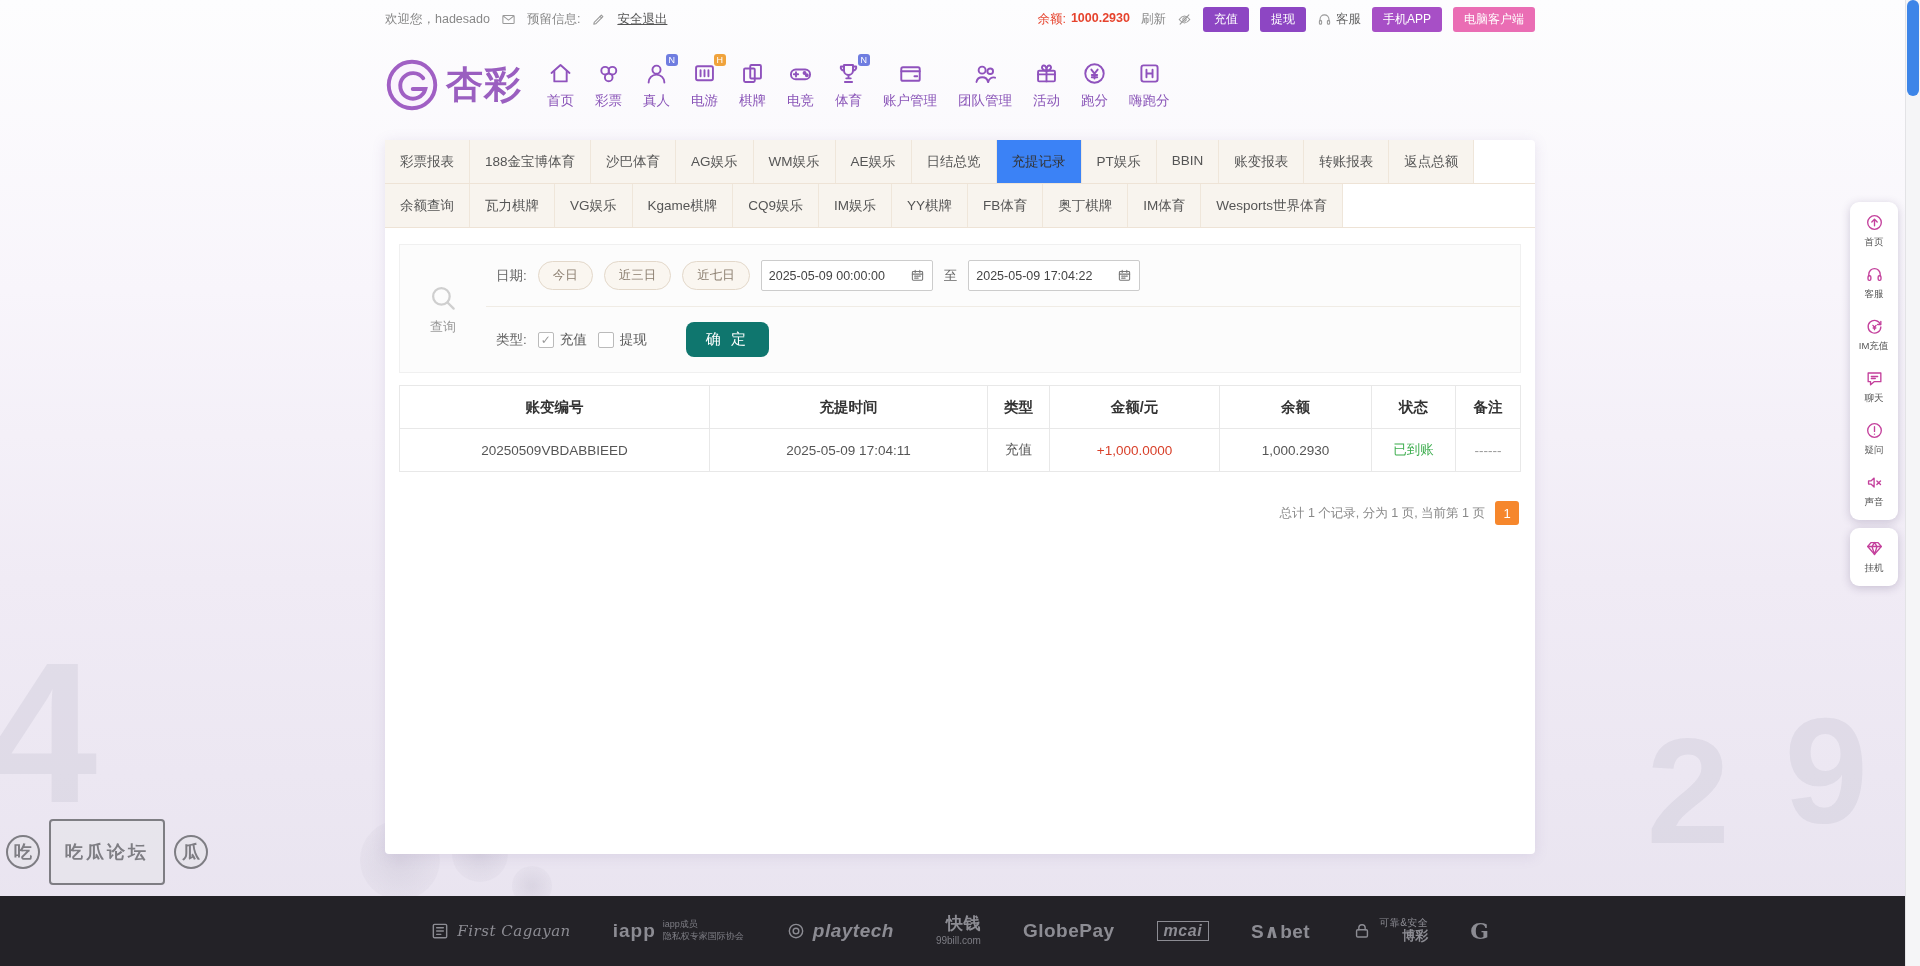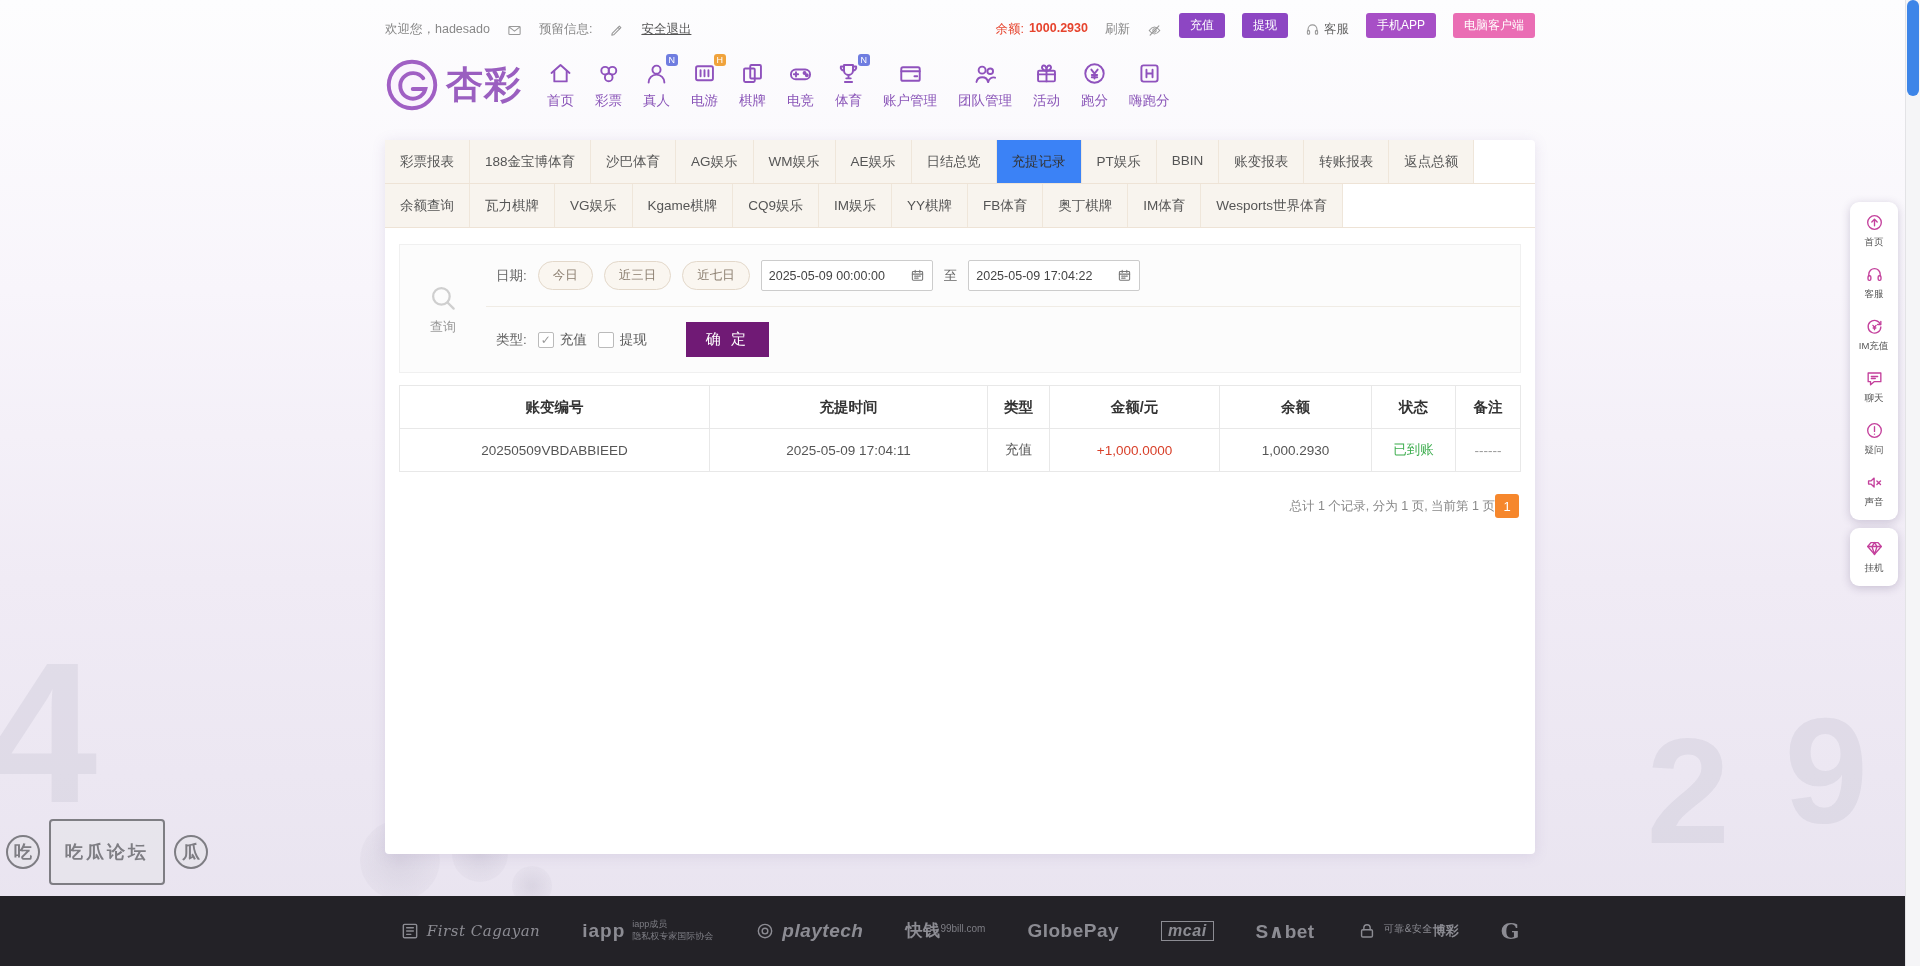--- a/index.html
+++ b/index.html
@@ -5,21 +5,21 @@
 *{margin:0;padding:0;box-sizing:border-box}
 html,body{width:1920px;height:966px;overflow:hidden}
 body{font-family:"Liberation Sans","DejaVu Sans",sans-serif;color:#555;position:relative;
 background:linear-gradient(180deg,#fdfdfe 0%,#f8f5fb 30%,#f0ebf5 60%,#e8e3ef 100%)}
 .container{width:1150px;margin:0 auto;position:relative}
 .icon{display:inline-flex}
 .icon svg{width:100%;height:100%;display:block}
 
 
 .topbar{height:38px;font-size:12.5px;color:#888}
-.topbar .container{display:flex;align-items:flex-end;height:100%;gap:17px}
+.topbar .container{display:flex;align-items:center;height:100%;gap:11px}
 .tb-ic{width:15px;height:15px;color:#999;cursor:pointer}
 .tb-link{color:#555;text-decoration:underline;cursor:pointer}
 .tb-plain{color:#888;cursor:pointer}
 .balance{color:#e6432d;margin-left:auto;display:inline-flex;gap:5px}
 .balance b{font-weight:bold}
 .tb-btn{border:none;color:#fff;font-size:12px;padding:4px 11px;border-radius:3px;cursor:pointer;font-family:inherit}
 .tb-btn.purple{background:#8d46c3}
 .tb-btn.purple2{background:#8d46c3}
 .tb-btn.purple3{background:#a74fc6}
 .tb-btn.pink{background:#ea6db4}
@@ -49,31 +49,31 @@
 .filter-search span{font-size:13px;color:#9a9a9a}
 .filter-rows{flex:1}
 .frow{display:flex;align-items:center;gap:11px;padding:15px 10px}
 .frow+.frow{border-top:1px solid #f0ece5}
 .flabel{font-size:13.5px;color:#666}
 .pill{background:#faf6f0;border:1px solid #e3d8ca;color:#8a7d6e;font-size:12.5px;padding:5px 14px;border-radius:15px;cursor:pointer}
 .date-input{display:inline-flex;align-items:center;justify-content:space-between;width:172px;height:31px;border:1px solid #ccc;border-radius:2px;background:#fff;padding:0 7px;font-size:12.5px;color:#444;cursor:text}
 .cal{width:15px;height:15px;color:#777;cursor:pointer}
 .checkbox{display:inline-flex;align-items:center;gap:6px;font-size:13.5px;color:#555;cursor:pointer}
 .box{width:16px;height:16px;border:1px solid #bbb;border-radius:2px;background:#fff;display:inline-flex;align-items:center;justify-content:center;color:#999;font-size:12px}
-.submit-btn{margin-left:28px;background:#701a75;color:#fff;border:none;font-size:15px;padding:8px 20px;border-radius:0;cursor:pointer;letter-spacing:3px;font-family:inherit}
+.submit-btn{margin-left:28px;background:#0f766e;color:#fff;border:none;font-size:15px;padding:8px 20px;border-radius:8px;cursor:pointer;letter-spacing:3px;font-family:inherit}
 
 .records{width:calc(100% - 28px);margin:4px 14px 0;border-collapse:collapse;table-layout:fixed}
 .records th,.records td{border:1px solid #e8e8e8;text-align:center;height:43px;overflow:hidden}
 .records th{font-size:14.5px;color:#333}
 .records td{font-size:13.5px;color:#555}
 td.amount{color:#d8402a}
 td.status{color:#3fae50}
 td.remark{color:#999}
 
-.pagination{display:flex;justify-content:flex-end;align-items:center;margin:22px 16px 0;font-size:12.5px;color:#888}
+.pagination{display:flex;justify-content:flex-end;align-items:center;gap:10px;margin:29px 16px 0;font-size:12.5px;color:#888}
 .page-btn{width:24px;height:24px;background:#f6872c;color:#fff;display:inline-flex;align-items:center;justify-content:center;border-radius:3px;font-size:13px;cursor:pointer}
 
 
 .quickbar{position:fixed;right:22px;top:202px;width:48px;display:flex;flex-direction:column;gap:8px;z-index:50}
 .qpanel{background:#fff;border-radius:9px;box-shadow:0 2px 10px rgba(60,40,90,.22);padding:3px 0}
 .qitem{display:flex;flex-direction:column;align-items:center;gap:3px;padding:8px 0;cursor:pointer}
 .q-ic{width:19px;height:19px;color:#c4409c}
 .qlabel{font-size:10px;color:#555;white-space:nowrap;transform:scale(.95)}
 
 
@@ -81,21 +81,21 @@
 .f-inner{display:flex;align-items:center;gap:42px}
 .partner{display:flex;align-items:center;gap:7px;color:#8c8c93}
 .p-ic{width:20px;height:20px;color:#8c8c93}
 .ptext{font-size:19px;font-weight:bold;letter-spacing:.5px}
 .ptext.first-cagayan{font-family:"DejaVu Serif",serif;font-style:italic;font-size:15px;font-weight:normal}
 .ptext.iapp{text-transform:lowercase;letter-spacing:1px}
 .ptext.playtech{font-style:italic}
 .ptext.mcai{border:1px solid #8c8c93;padding:0 6px;font-style:italic;font-size:16px}
 .ptext.g-logo{font-family:"DejaVu Serif",serif;font-size:22px}
 .sub{font-size:9px;line-height:1.3;white-space:pre-line;color:#7d7d84}
-.tcol{display:flex;flex-direction:row;align-items:flex-start;line-height:1.1}
+.tcol{display:flex;flex-direction:column;align-items:flex-end;line-height:1.1}
 .tcol .ptext{font-size:17px}
 .tcol .sub{font-size:10px}
 .partner[data-name="partner-secure"] .ptext{font-size:10px;font-weight:normal}
 .partner[data-name="partner-secure"] .sub{font-size:13px;font-weight:bold;color:#8c8c93}
 
 
 .deco-num{position:fixed;font-weight:bold;color:rgba(155,155,175,.16);z-index:1;pointer-events:none}
 .n1{left:-14px;bottom:118px;font-size:200px}
 .n2{right:190px;bottom:88px;font-size:150px}
 .n3{right:52px;bottom:108px;font-size:150px}

